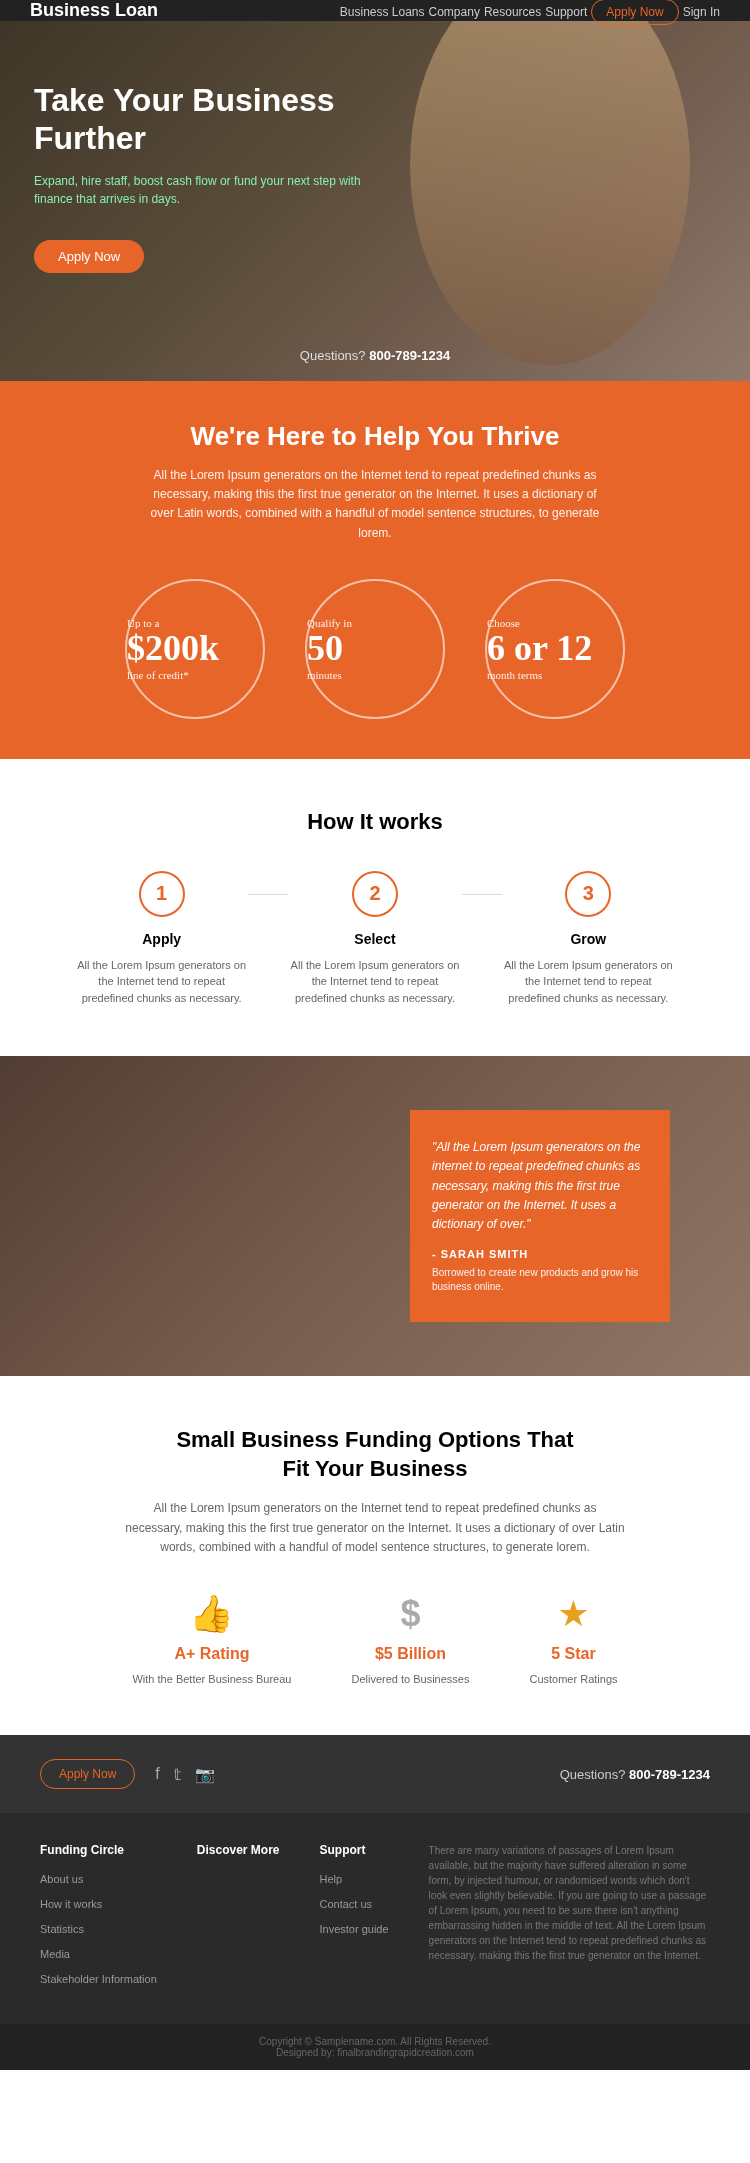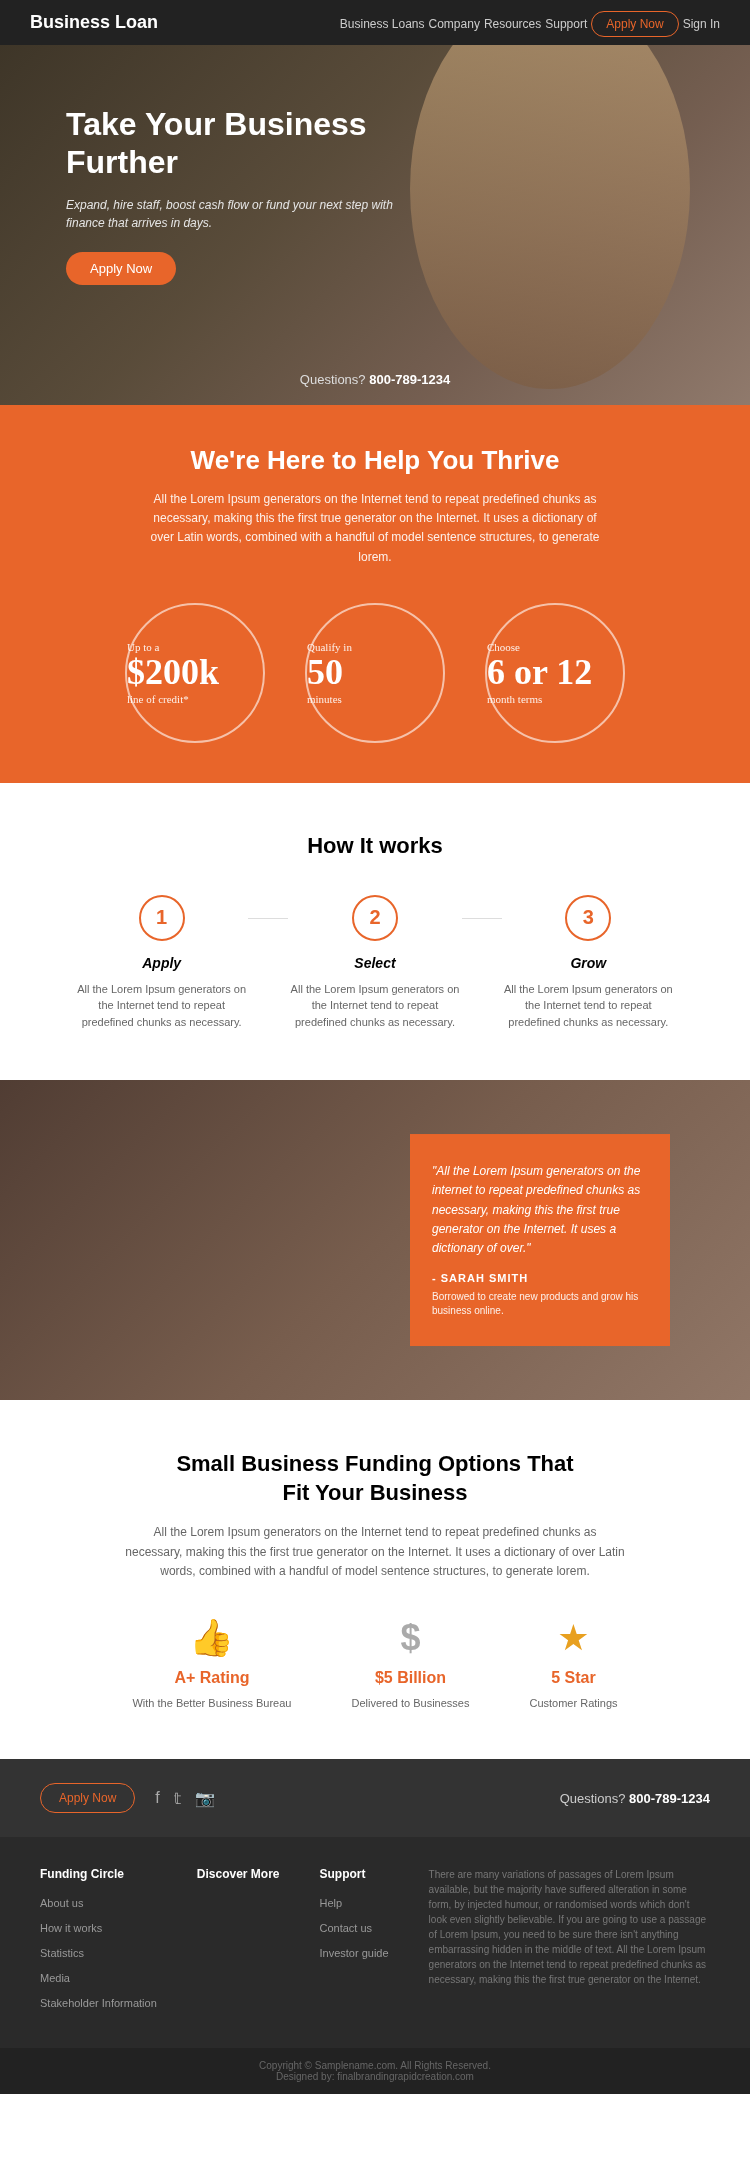--- a/index.html
+++ b/index.html
@@ -3,21 +3,21 @@
   <meta charset="utf-8">
   <style>
     * { margin: 0; padding: 0; box-sizing: border-box; }
     body { font-family: Arial, sans-serif; width: 750px; margin: 0 auto; background: #fff; }
 
     
     nav {
       background: #222;
       display: flex;
       align-items: center;
-      padding: 12px 30px;
+      padding: 0 30px;
       position: relative;
       z-index: 10;
     }
     .nav-logo {
       color: #fff;
       font-size: 18px;
       font-weight: bold;
       margin-right: auto;
     }
     .nav-links {
@@ -63,37 +63,36 @@
       right: 60px;
       top: 0;
       bottom: 0;
       width: 280px;
       background: linear-gradient(to bottom, #b89870 0%, #9a7a5a 50%, #7a5a40 100%);
       clip-path: ellipse(140px 200px at 50% 40%);
       opacity: 0.7;
     }
     .hero-content {
       position: absolute;
-      left: 66px;
+      left: 34px;
       top: 60px;
       color: #fff;
       max-width: 340px;
     }
     .hero-title {
       font-size: 32px;
       font-weight: bold;
       line-height: 1.2;
       margin-bottom: 14px;
     }
     .hero-sub {
       font-size: 12px;
-      color: #e5e5e5;
+      color: #86efac;
       line-height: 1.5;
-      margin-bottom: 20px;
-      font-style: italic;
+      margin-bottom: 32px;
     }
     .hero-btn {
       background: #e8652a;
       color: #fff;
       border: none;
       border-radius: 20px;
       padding: 9px 24px;
       font-size: 13px;
       cursor: pointer;
     }
@@ -183,21 +182,20 @@
       justify-content: center;
       background: #fff;
       position: relative;
       z-index: 1;
       margin-bottom: 14px;
     }
     .step-label {
       font-weight: bold;
       font-size: 14px;
       margin-bottom: 10px;
-      font-style: italic;
     }
     .step-desc {
       font-size: 11px;
       color: #666;
       max-width: 180px;
       line-height: 1.5;
       text-align: center;
     }
 
     

